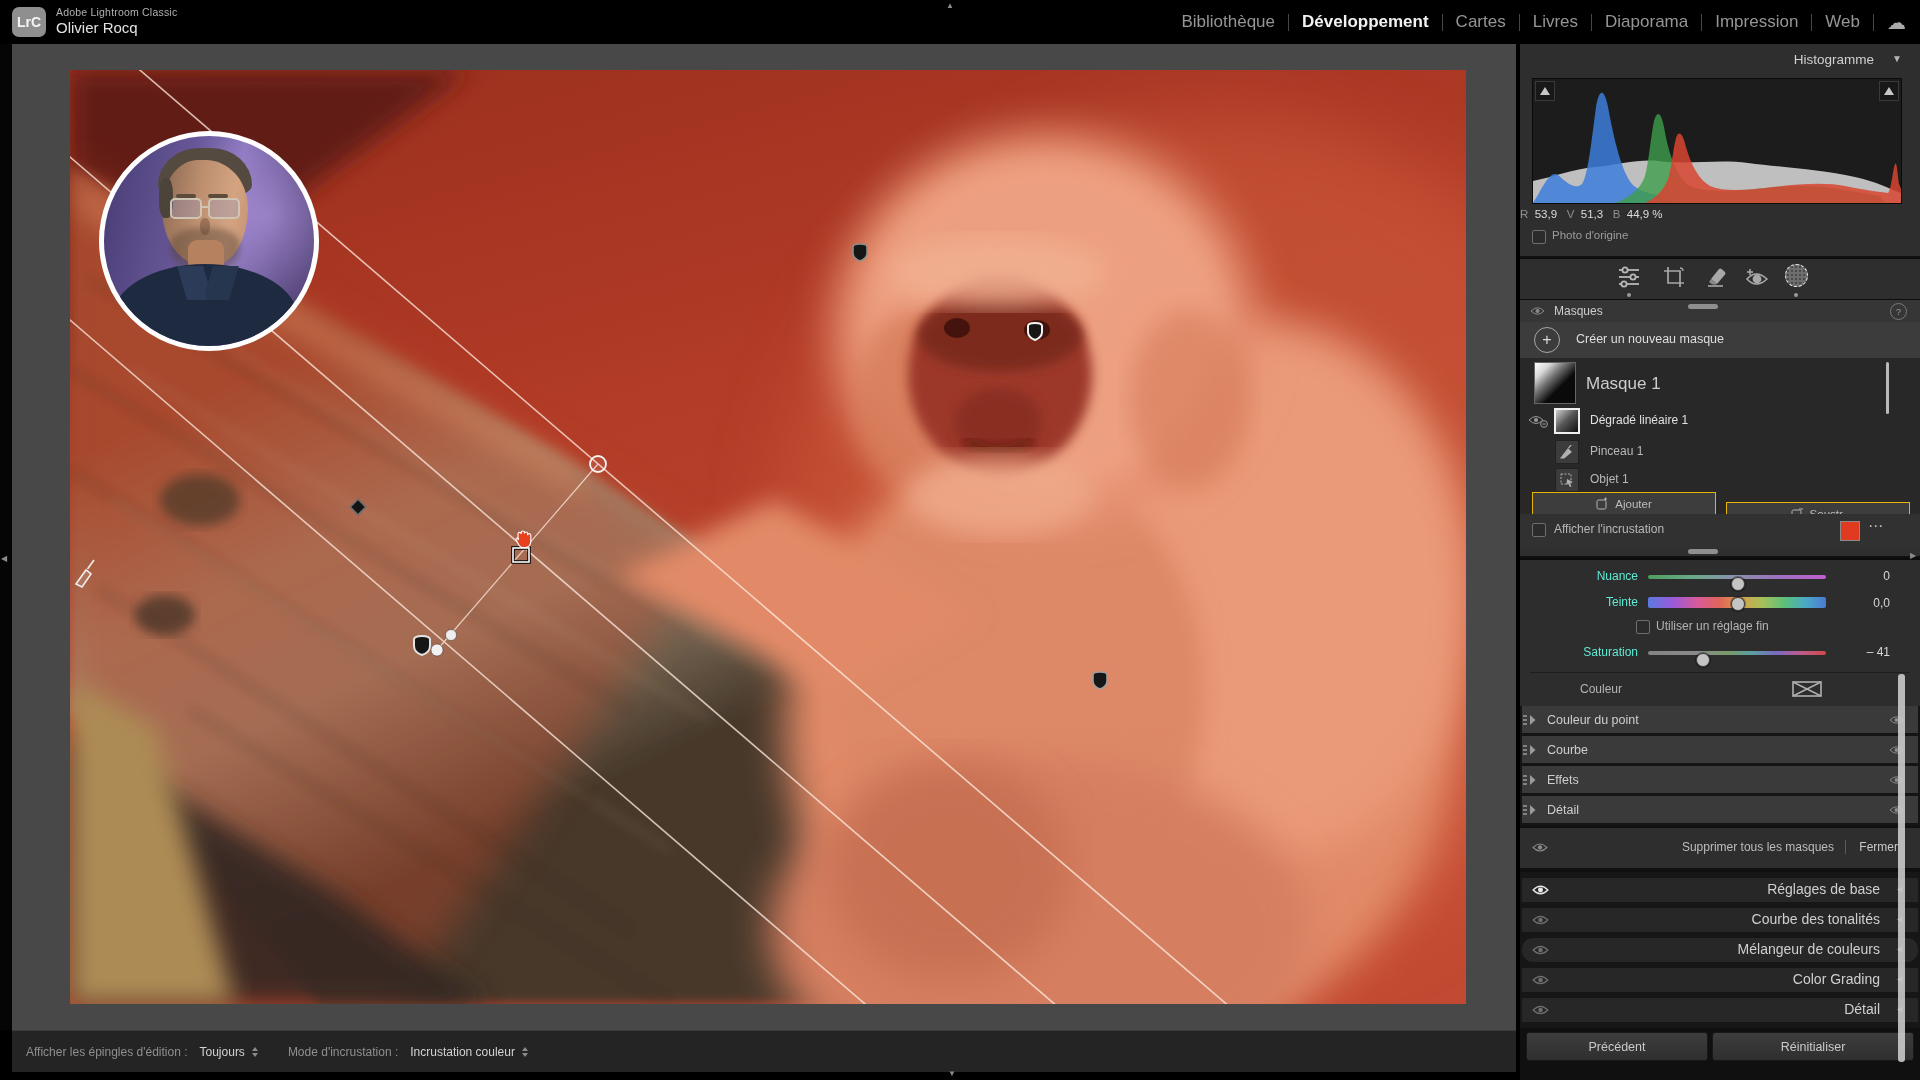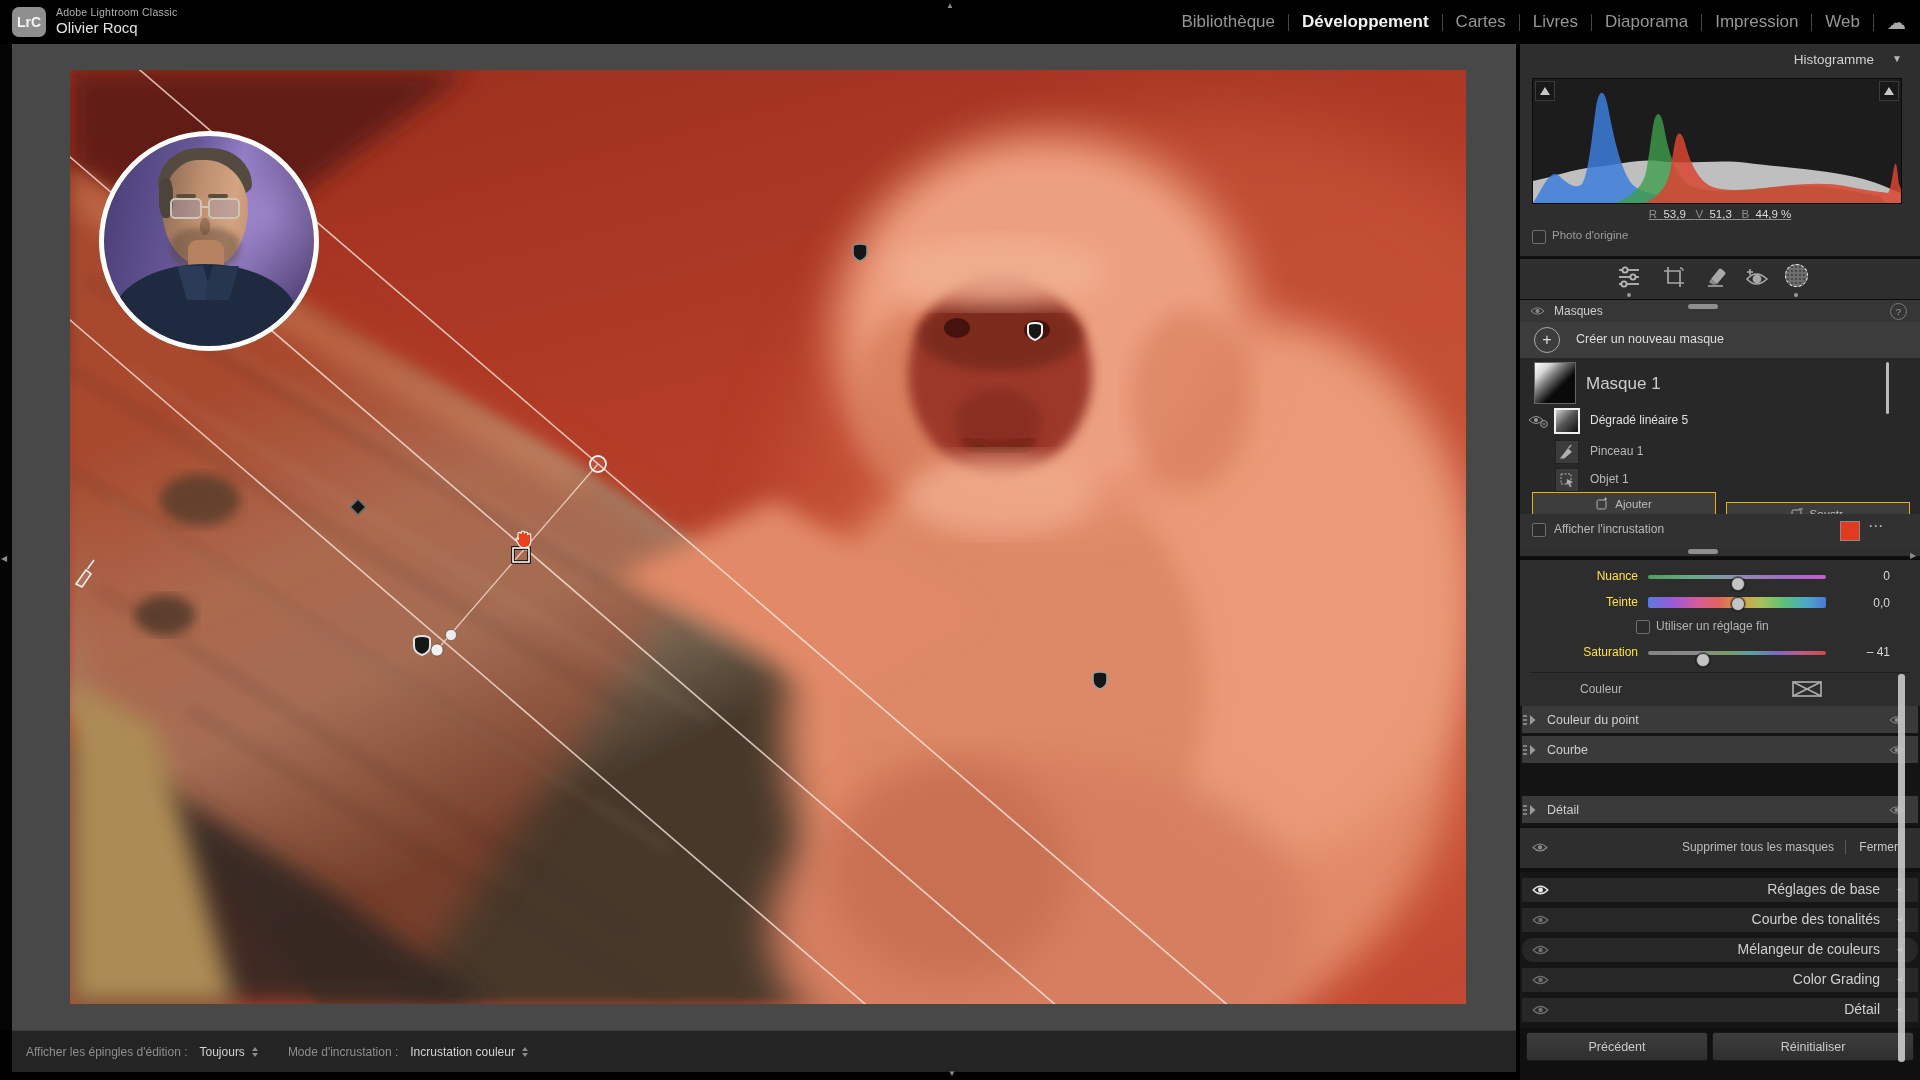--- a/index.html
+++ b/index.html
@@ -65,21 +65,21 @@
   .sec{position:absolute;left:0;width:400px;}
   .hdr-title{font-size:13.5px;color:#d0d0d0;}
   .checkbox{width:12px;height:12px;border:1px solid #6e6e6e;background:#2b2b2b;border-radius:2px;}
   .pill{width:30px;height:5px;background:#8f8f8f;border-radius:3px;}
   .help-circle{width:15px;height:15px;border:1px solid #7a7a7a;border-radius:50%;color:#9a9a9a;
                font-size:9.5px;display:flex;align-items:center;justify-content:center;}
   .track{position:absolute;height:4px;border-radius:2px;top:7px;}
   .thumb{position:absolute;width:12px;height:12px;border-radius:50%;background:#c4c4c4;
          border:1px solid #3d3d3d;top:2px;box-shadow:0 0 0 1px rgba(0,0,0,.35);}
   .slider-val{position:absolute;right:30px;font-size:12px;color:#d8d8d8;top:1px;}
-  .slider-lab{position:absolute;width:112px;text-align:right;font-size:12px;color:#fde047;top:1px;}
+  .slider-lab{position:absolute;width:112px;text-align:right;font-size:12px;color:#5eead4;top:1px;}
   .subrow{position:absolute;left:2px;width:396px;background:#3a3a3a;display:flex;align-items:center;}
   .subrow .lab{font-size:12.5px;color:#cecece;margin-left:10px;}
   .mainrow{position:absolute;left:2px;width:396px;height:24px;background:#272727;}
   .mainrow .lab{position:absolute;right:38px;top:3px;font-size:14px;color:#cfcfcf;}
   .collapse-tri{position:absolute;right:14px;top:6px;font-size:9px;color:#7c7c7c;}
   .btn{position:absolute;height:27px;background:linear-gradient(#3d3d3d,#2f2f2f);
        border:1px solid #181818;border-radius:3px;color:#c9c9c9;font-size:12.5px;
        display:flex;align-items:center;justify-content:center;}
   .mask-btn{position:absolute;top:0;height:21px;background:#3d3d3d;border:1px solid #eab308;
             color:#bdbdbd;font-size:11.5px;display:flex;align-items:center;justify-content:center;gap:6px;}
@@ -292,21 +292,21 @@
           <path d="M82 124 C97 118 107 111 112 97 C116 82 118 56 121 42 C124 31 128 33 131 48 C135 71 142 97 157 107 C172 114 202 112 222 110 C252 107 272 106 292 108 C312 111 332 114 347 117 L352 124 Z" fill="#3f9e4c" opacity="0.8"></path>
           <path d="M112 124 C122 119 130 113 135 100 C139 87 140 70 143 59 C146 50 150 55 153 68 C158 86 166 101 177 107 C192 113 212 111 232 109 C262 105 292 103 312 107 C332 111 347 113 355 114 C358 112 360 90 362 85 C364 81 365 100 366 105 L368 110 L368 124 Z" fill="#d84430" opacity="0.85"></path>
         </svg>
         <div class="corner-clip" style="left:2px;top:2px;">
             <i></i>
           </div>
         <div class="corner-clip" style="right:2px;top:2px;">
             <i></i>
           </div>
       </div>
-      <div class="abs" style="left:0;top:164px;width:400px;text-align:center;font-size:11.5px;color:#8f8f8f;text-decoration:underline;">
+      <div class="abs" style="left:0;top:164px;width:400px;font-size:11.5px;color:#8f8f8f;">
         <span>R</span>&nbsp;
         <span style="color:#dcdcdc;">53,9</span>&nbsp;&nbsp;
         <span>V</span>&nbsp;
         <span style="color:#dcdcdc;">51,3</span>&nbsp;&nbsp;
         <span>B</span>&nbsp;
         <span style="color:#dcdcdc;">44,9 %</span>
       </div>
       <div class="abs checkbox" style="left:12px;top:186px;"></div>
       <div class="abs" style="left:32px;top:185px;font-size:11.5px;color:#9c9c9c;">Photo d'origine</div>
     </div>
@@ -371,21 +371,21 @@
         <span class="abs" style="left:66px;top:16px;font-size:17px;color:#cccccc;">Masque 1</span>
 
         <svg class="abs" style="left:8px;top:56px;" width="20" height="14" viewBox="0 0 20 14">
           <path d="M1 6 Q8 -1 15 6 Q8 13 1 6 Z" fill="none" stroke="#999"></path>
             <circle cx="8" cy="6" r="2" fill="#999"></circle>
           <circle cx="16" cy="10" r="3.4" fill="#2f2f2f" stroke="#999"></circle>
             <line x1="14.4" y1="10" x2="17.6" y2="10" stroke="#999"></line>
         </svg>
         <div class="abs" style="left:34px;top:50px;width:22px;height:22px;border:2px solid #f0f0f0;
                     background:linear-gradient(135deg,#cfcfcf,#555 48%,#101010);"></div>
-        <span class="abs" style="left:70px;top:55px;font-size:12px;color:#e0e0e0;">Dégradé linéaire 5</span>
+        <span class="abs" style="left:70px;top:55px;font-size:12px;color:#e0e0e0;">Dégradé linéaire 1</span>
 
         <div class="abs list-icon" style="left:35px;top:82px;">
           <svg width="14" height="14" viewBox="0 0 14 14">
               <path d="M1 13 L8 4 L11 7 L4 13 Z M8.5 3 L12 -1" fill="#b0b0b0" stroke="#b0b0b0" stroke-width="1.2"></path>
             </svg>
         </div>
         <span class="abs" style="left:70px;top:86px;font-size:12px;color:#b8b8b8;">Pinceau 1</span>
 
         <div class="abs list-icon" style="left:35px;top:110px;">
           <svg width="14" height="14" viewBox="0 0 14 14">
@@ -472,20 +472,31 @@
           <path d="M1 5 Q7.5 -1.5 14 5 Q7.5 11.5 1 5 Z" fill="none" stroke="#8a8a8a"></path>
             <circle cx="7.5" cy="5" r="2" fill="#8a8a8a"></circle>
           </svg>
       </div>
       <div class="subrow" style="top:30px;height:27px;">
         <svg width="15" height="12" viewBox="0 0 15 12">
           <path d="M1 2 h4 M1 6 h4 M1 10 h4" stroke="#9a9a9a" stroke-width="1.3"></path>
             <path d="M8 1 l5.5 5 L8 11 Z" fill="#9a9a9a"></path>
           </svg>
         <span class="lab">Courbe</span>
+        <svg class="abs" style="right:14px;" width="15" height="10" viewBox="0 0 15 10">
+          <path d="M1 5 Q7.5 -1.5 14 5 Q7.5 11.5 1 5 Z" fill="none" stroke="#8a8a8a"></path>
+            <circle cx="7.5" cy="5" r="2" fill="#8a8a8a"></circle>
+          </svg>
+      </div>
+      <div class="subrow" style="top:60px;height:27px;">
+        <svg width="15" height="12" viewBox="0 0 15 12">
+          <path d="M1 2 h4 M1 6 h4 M1 10 h4" stroke="#9a9a9a" stroke-width="1.3"></path>
+            <path d="M8 1 l5.5 5 L8 11 Z" fill="#9a9a9a"></path>
+          </svg>
+        <span class="lab">Effets</span>
         <svg class="abs" style="right:14px;" width="15" height="10" viewBox="0 0 15 10">
           <path d="M1 5 Q7.5 -1.5 14 5 Q7.5 11.5 1 5 Z" fill="none" stroke="#8a8a8a"></path>
             <circle cx="7.5" cy="5" r="2" fill="#8a8a8a"></circle>
           </svg>
       </div>
       <div class="subrow" style="top:90px;height:27px;">
         <svg width="15" height="12" viewBox="0 0 15 12">
           <path d="M1 2 h4 M1 6 h4 M1 10 h4" stroke="#9a9a9a" stroke-width="1.3"></path>
             <path d="M8 1 l5.5 5 L8 11 Z" fill="#9a9a9a"></path>
           </svg>

